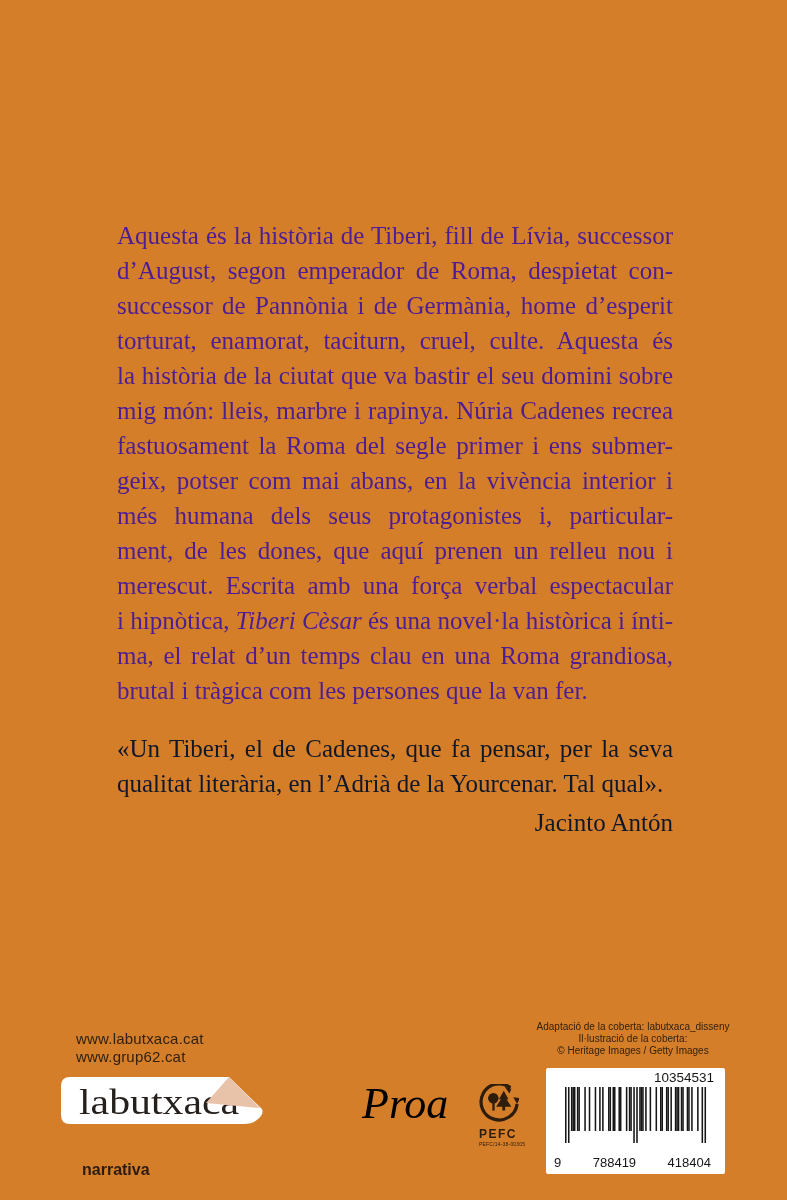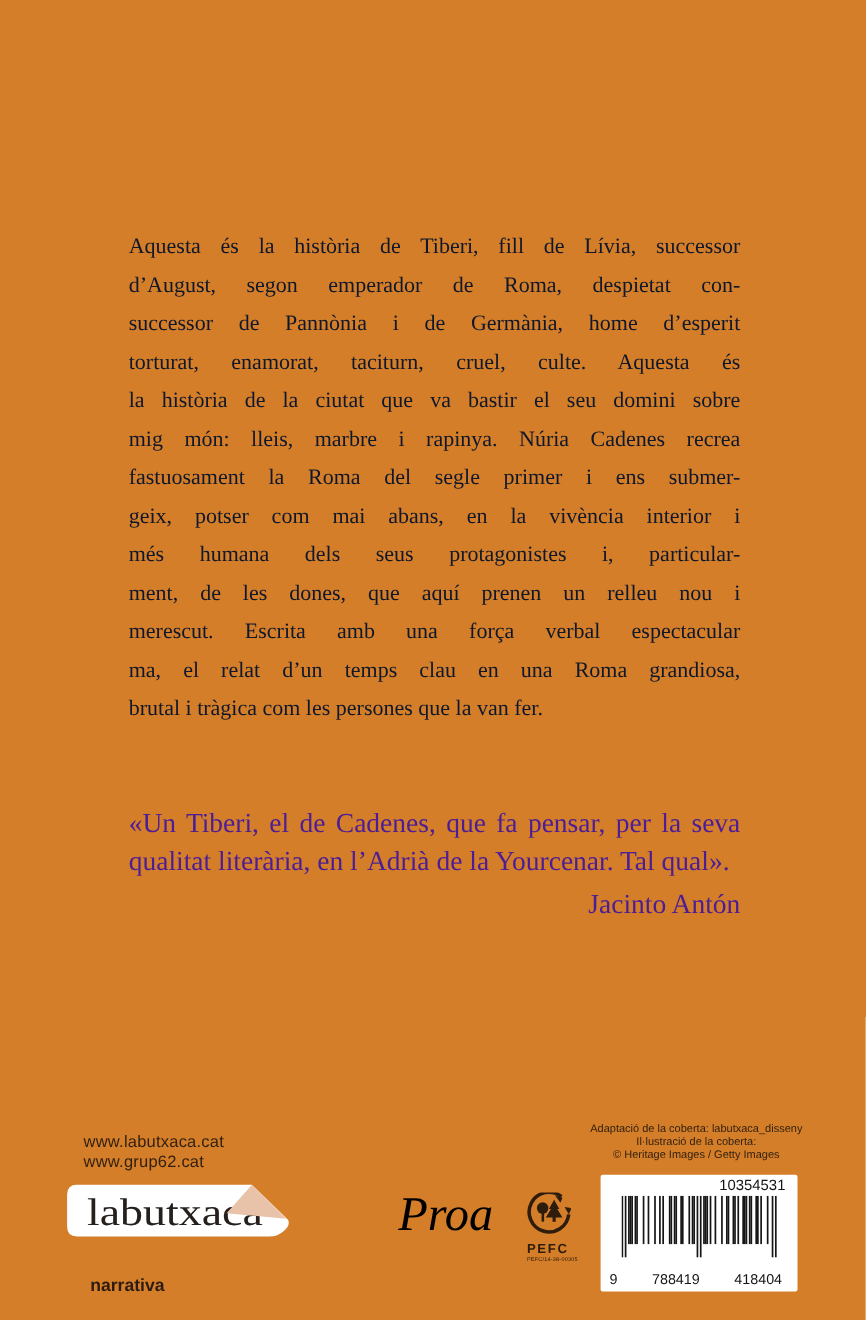--- a/index.html
+++ b/index.html
@@ -1,28 +1,28 @@
 <!DOCTYPE html>
 <html><head>
 <meta charset="utf-8">
 <style>
   html,body{margin:0;padding:0;}
   body{width:787px;height:1200px;overflow:hidden;font-family:"Liberation Serif",serif;}
   .cover{position:relative;width:787px;height:1200px;background:#d47e29;}
 
   
-  .synopsis{position:absolute;left:117px;top:207px;width:556px;
-    font-size:20px;line-height:35px;color:#0f172a;}
+  .synopsis{position:absolute;left:117px;top:218px;width:556px;
+    font-size:25px;line-height:35px;color:#4c1d95;}
   .synopsis .tline{text-align:justify;text-align-last:justify;white-space:normal;}
   .synopsis .tline.last{text-align:left;text-align-last:left;}
   .tline em{font-style:italic;}
 
   
   .quote{position:absolute;left:117px;top:731px;width:556px;
-    font-size:25px;line-height:35px;color:#4c1d95;}
+    font-size:25px;line-height:35px;color:#0f172a;}
   .quote .tline{text-align:justify;text-align-last:justify;}
   .quote .tline.last{text-align:left;text-align-last:left;}
   .attribution{margin-top:4px;text-align:right;}
 
   
   .urls{position:absolute;left:76px;top:1030px;
     font-family:"Liberation Sans",sans-serif;font-size:15px;line-height:18px;
     color:#33210f;letter-spacing:.2px;}
   .lbx-logo{position:absolute;left:60px;top:1076px;width:204px;height:50px;}
   .collection{position:absolute;left:82px;top:1129px;
@@ -55,20 +55,21 @@
       <div class="tline">d’August, segon emperador de Roma, despietat con-</div>
       <div class="tline">successor de Pannònia i de Germània, home d’esperit</div>
       <div class="tline">torturat, enamorat, taciturn, cruel, culte. Aquesta és</div>
       <div class="tline">la història de la ciutat que va bastir el seu domini sobre</div>
       <div class="tline">mig món: lleis, marbre i rapinya. Núria Cadenes recrea</div>
       <div class="tline">fastuosament la Roma del segle primer i ens submer-</div>
       <div class="tline">geix, potser com mai abans, en la vivència interior i</div>
       <div class="tline">més humana dels seus protagonistes i, particular-</div>
       <div class="tline">ment, de les dones, que aquí prenen un relleu nou i</div>
       <div class="tline">merescut. Escrita amb una força verbal espectacular</div>
+      <div class="tline">i hipnòtica, <em>Tiberi Cèsar</em> és una novel·la històrica i ínti-</div>
       <div class="tline">ma, el relat d’un temps clau en una Roma grandiosa,</div>
       <div class="tline last">brutal i tràgica com les persones que la van fer.</div>
     </div>
 
   <div class="quote">
     <div id="quote-lines">
         <div class="tline">«Un Tiberi, el de Cadenes, que fa pensar, per la seva</div>
         <div class="tline last">qualitat literària, en l’Adrià de la Yourcenar. Tal qual».</div>
       </div>
     <div class="attribution">Jacinto Antón</div>

